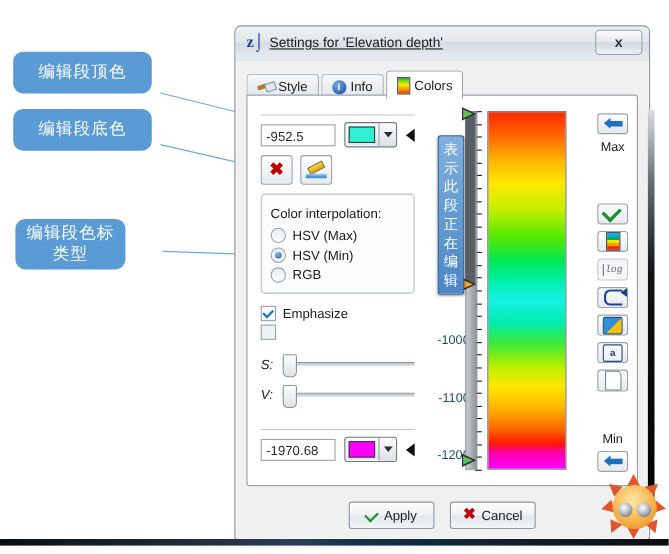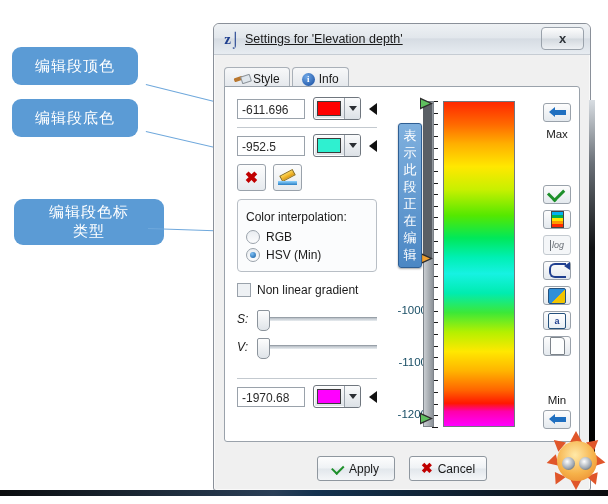--- a/index.html
+++ b/index.html
@@ -17,21 +17,21 @@
     color:#ffffff;
     border-radius:9px;
     text-align:center;
     font-size:15px;
     line-height:1.25;
     display:flex;align-items:center;justify-content:center;
     letter-spacing:1px;
   }
   #callout-top{left:12px;top:47px;width:126px;height:38px;}
   #callout-bottom{left:12px;top:99px;width:126px;height:38px;}
-  #callout-type{left:14px;top:199px;width:150px;height:46px;}
+  #callout-type{left:14px;top:199px;width:100px;height:46px;}
 
   .leader{position:absolute;height:1px;background:#6FA8DC;transform-origin:0 0;}
   .leader:after{
     content:"";position:absolute;right:-1px;top:-3px;
     border-left:7px solid #6FA8DC;
     border-top:3.5px solid transparent;
     border-bottom:3.5px solid transparent;
   }
 
   
@@ -198,21 +198,21 @@
     box-shadow:0 1px 2px rgba(0,0,0,.35);
     z-index:6;
   }
   #tooltip span{display:block;}
 
   
   #rtoolbar{position:absolute;right:5px;top:16px;width:34px;bottom:6px;display:flex;flex-direction:column;align-items:center;}
   .tb{width:26px;height:22px;border:1px solid #9aa2ab;border-radius:3px;
     background:linear-gradient(to bottom,#fdfdfd,#e4e9ee);
     display:flex;align-items:center;justify-content:center;margin-bottom:6px;}
-  .tb.flat{border-color:#c4cad0;background:#f4f6f8;}
+  .tb.flat{border-color:#c4cad0;background:#f4f6f8;font-family:Liberation Mono, monospace;}
   .endlbl{font-size:11.5px;color:#1a1a1a;margin-bottom:4px;}
   .arrow-left{position:relative;width:17px;height:11px;}
   .arrow-left:before{content:"";position:absolute;left:5px;top:3px;width:12px;height:5px;background:#1f6fc0;}
   .arrow-left:after{content:"";position:absolute;left:0;top:0;width:0;height:0;
     border-top:5.5px solid transparent;border-bottom:5.5px solid transparent;border-right:6px solid #1f6fc0;}
   .chk-green{width:12px;height:8px;border-left:3px solid #1d8f2a;border-bottom:3px solid #1d8f2a;transform:rotate(-45deg) translateY(-2px);}
   .mini-bar{width:11px;height:15px;border:1px solid #444;
     background:linear-gradient(to bottom,#00b0f0 0 20%,#00b050 20% 40%,#ffe800 40% 60%,#ff9a00 60% 80%,#ff2a00 80% 100%);}
   .log-ico{font-size:9px;color:#6a7077;font-style:italic;display:flex;align-items:center;gap:1px;}
   .log-ico:before{content:"";width:1px;height:11px;background:#6a7077;}
@@ -277,36 +277,30 @@
 
   <div id="tabstrip">
     <div class="tab">
       <span class="ico-brush"></span>
       <span>Style</span>
     </div>
     <div class="tab">
       <span class="ico-info">i</span>
       <span>Info</span>
     </div>
+    <div class="tab active">
+      <span class="ico-colorbar"></span>
+      <span>Colors</span>
+    </div>
   </div>
 
   <div id="tabpage">
 
     <div id="leftcol">
 
-      <div class="valrow">
-        <div class="numinput">-611.696</div>
-        <div class="colorbtn">
-          <span class="swatch" id="sw-top" style="background: rgb(255, 0, 0);"></span>
-          <span class="cb-arrow">
-            <span class="caret-dn"></span>
-          </span>
-        </div>
-        <div class="pointer-left"></div>
-      </div>
 
       <div class="hline"></div>
 
       <div class="valrow">
         <div class="numinput">-952.5</div>
         <div class="colorbtn">
           <span class="swatch" id="sw-bottom" style="background: rgb(47, 240, 208);"></span>
           <span class="cb-arrow">
             <span class="caret-dn"></span>
           </span>
@@ -320,32 +314,39 @@
         </div>
         <div class="sqbtn">
           <span class="ico-pencil"></span>
         </div>
       </div>
 
       <div id="interp-group">
         <div class="group-label">Color interpolation:</div>
         <div class="radio-row">
           <span class="radio"></span>
-          <span class="radio-lbl">RGB</span>
+          <span class="radio-lbl">HSV (Max)</span>
         </div>
         <div class="radio-row">
           <span class="radio on"></span>
           <span class="radio-lbl">HSV (Min)</span>
         </div>
+        <div class="radio-row">
+          <span class="radio"></span>
+          <span class="radio-lbl">RGB</span>
+        </div>
       </div>
 
       <div style="margin-top:9px;">
         <div class="chk-row">
+          <span class="chk on"></span>
+          <span class="radio-lbl">Emphasize</span>
+        </div>
+        <div class="chk-row">
           <span class="chk"></span>
-          <span class="radio-lbl">Non linear gradient</span>
         </div>
       </div>
 
       <div class="slider-row">
         <span class="slider-lbl">S:</span>
         <span class="track">
           <span class="thumb"></span>
         </span>
       </div>
       <div class="slider-row">

